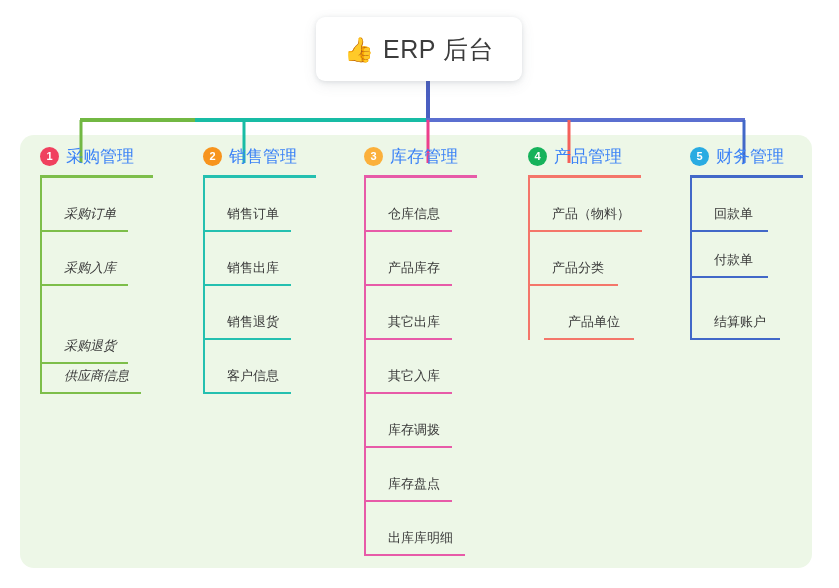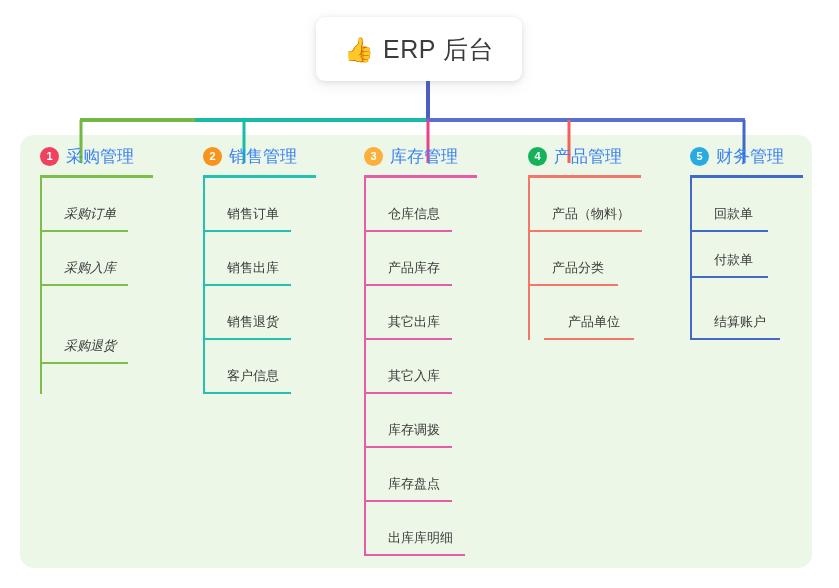--- a/index.html
+++ b/index.html
@@ -177,20 +177,24 @@
             <div class="leaf-rule" style="width: 88px; background: rgb(125, 190, 74);"></div>
           </div>
           <div class="leaf" style="top: 54px; width: 108px;">
             <span class="leaf-label">采购入库</span>
             <div class="leaf-rule" style="width: 88px; background: rgb(125, 190, 74);"></div>
           </div>
           <div class="leaf" style="top: 108px; width: 108px; margin-top: 24px;">
             <span class="leaf-label">采购退货</span>
             <div class="leaf-rule" style="width: 88px; background: rgb(125, 190, 74);"></div>
           </div>
+          <div class="leaf" style="top: 162px; width: 121px;">
+            <span class="leaf-label">供应商信息</span>
+            <div class="leaf-rule" style="width: 101px; background: rgb(125, 190, 74);"></div>
+          </div>
         </div>
       </div>
       <div class="column" style="left: 185px;">
         <div class="col-head">
           <span class="badge" style="background: rgb(247, 148, 30);">2</span>
           <span class="col-title">销售管理</span>
         </div>
         <div class="head-rule" style="width: 113px; background: rgb(36, 192, 176);"></div>
         <div class="leaves" style="height: 216px;">
           <div class="spine" style="height: 216px; background: rgb(36, 192, 176);"></div>

